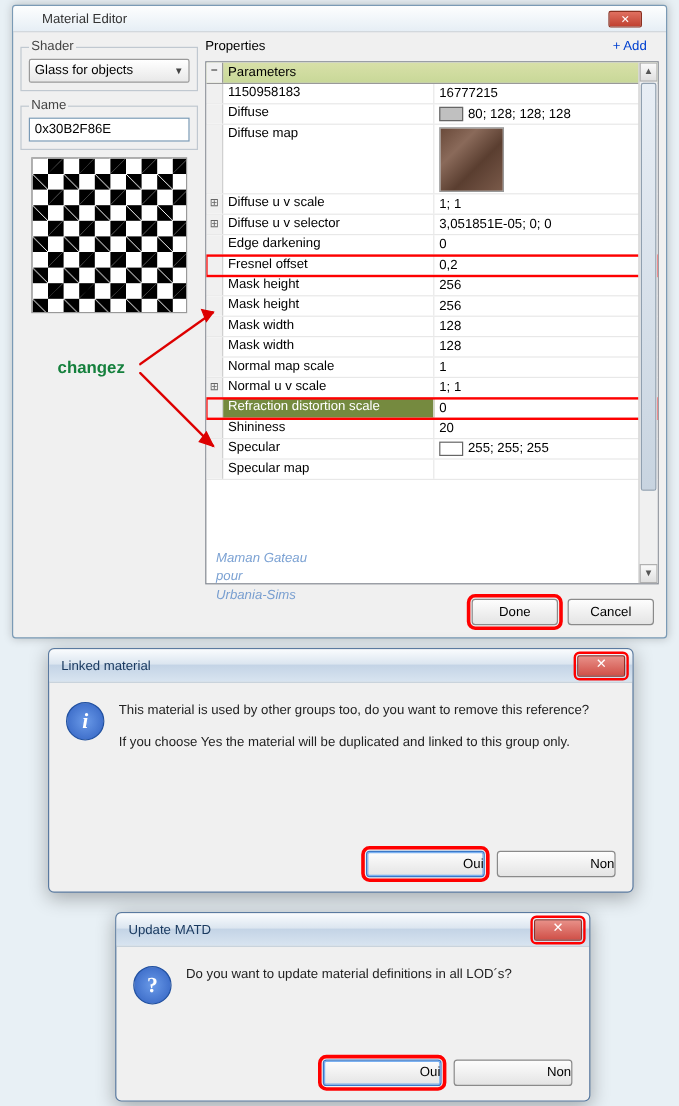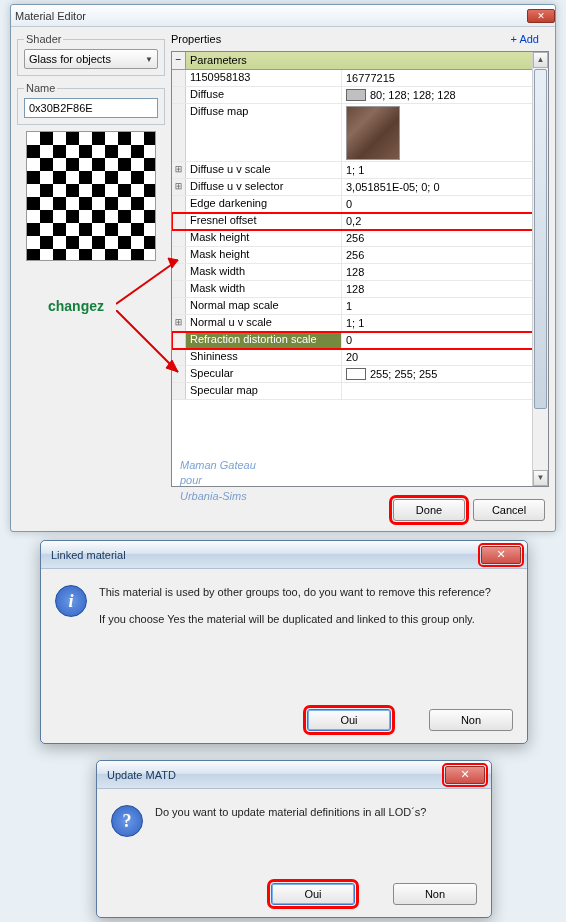--- a/index.html
+++ b/index.html
@@ -1,20 +1,20 @@
 <!DOCTYPE html>
 <html><head>
 <meta charset="utf-8">
 <style>
 * { box-sizing: border-box; margin: 0; padding: 0; font-family: "Segoe UI", Tahoma, sans-serif; font-size: 11px; }
 body { background: #e8f0f5; width: 566px; height: 922px; position: relative; overflow: hidden; }
 
 
 .win1 { position: absolute; left: 10px; top: 4px; width: 546px; height: 528px; background: #f0f0f0; border: 1px solid #7a9ab5; border-radius: 3px; box-shadow: 0 0 8px rgba(0,0,0,0.2); }
-.titlebar { height: 22px; background: linear-gradient(#fdfefe, #e6eef5); border-bottom: 1px solid #c0c8d0; display: flex; align-items: center; padding: 0 0; border-radius: 3px 3px 0 0; }
+.titlebar { height: 22px; background: linear-gradient(#fdfefe, #e6eef5); border-bottom: 1px solid #c0c8d0; display: flex; align-items: center; padding: 0 20px; border-radius: 3px 3px 0 0; }
 .titlebar .t { flex: 1; padding-left: 4px; color: #333; }
 .closebtn { width: 28px; height: 14px; background: linear-gradient(#e07060,#c04030); border: 1px solid #8b3020; border-radius: 2px; color: #fff; font-size: 9px; text-align: center; line-height: 12px; }
 
 .body1 { padding: 6px; display: flex; gap: 6px; height: calc(100% - 22px); position: relative; }
 .left { width: 148px; }
 .right { flex: 1; position: relative; }
 
 fieldset { border: 1px solid #c0c8d0; padding: 4px 6px 6px; margin-bottom: 6px; }
 legend { color: #444; padding: 0 2px; }
 
@@ -36,21 +36,21 @@
 
 .addlink { position: absolute; right: 10px; top: 0; color: #0040d0; }
 
 .propgrid { position: absolute; left: 0; top: 18px; right: 0; bottom: 38px; border: 1px solid #828790; background: #fff; overflow: hidden; }
 .pg-head { height: 18px; background: linear-gradient(#d8e0a8,#c8d898); border-bottom: 1px solid #999; display: flex; }
 .pg-head .toggle { width: 14px; text-align: center; border-right: 1px solid #999; background: #f0f0f0; line-height: 16px; font-size: 10px; }
 .pg-head .lbl { padding-left: 4px; font-weight: normal; line-height: 16px; flex: 1; }
 
 .row { display: flex; height: 17px; border-bottom: 1px solid #e8e8e8; }
 .row .gutter { width: 14px; background: #f0f0f0; border-right: 1px solid #d0d0d0; text-align: center; font-size: 9px; line-height: 15px; color: #666; }
-.row .k { width: 156px; padding-left: 4px; line-height: 15px; border-right: 1px solid #e8e8e8; white-space: nowrap; overflow: hidden; }
+.row .k { width: 176px; padding-left: 4px; line-height: 15px; border-right: 1px solid #e8e8e8; white-space: nowrap; overflow: hidden; }
 .row .v { flex: 1; padding-left: 4px; line-height: 15px; display: flex; align-items: center; gap: 4px; }
 .row.tall { height: 58px; }
 .row.tall .v img, .texswatch { width: 54px; height: 54px; background: linear-gradient(135deg,#6a4a3a,#8a6a5a 30%,#5a3e30 60%,#7a5a4a); border: 1px solid #999; }
 .colorswatch { width: 20px; height: 12px; border: 1px solid #666; display: inline-block; }
 
 .row.hl-red { outline: 2px solid #f00; outline-offset: -1px; }
 .row.selected .k { background: #758a3f; color: #fff; }
 
 .btnrow { position: absolute; right: 4px; bottom: 4px; display: flex; gap: 8px; }
 .btn { min-width: 72px; height: 22px; background: linear-gradient(#fdfdfd,#e4e4e4); border: 1px solid #8a8a8a; border-radius: 3px; text-align: center; line-height: 20px; }
@@ -73,21 +73,21 @@
 .dlg3 { left: 96px; top: 760px; width: 396px; height: 158px; }
 .dlg-title { height: 28px; background: linear-gradient(#fafcfe 0%,#dce6f0 45%,#c4d4e6 50%,#d8e4f0 100%); border-radius: 5px 5px 0 0; display: flex; align-items: center; padding: 0 6px 0 10px; border-bottom: 1px solid #b0c0d0; }
 .dlg-title .t { flex: 1; color: #1a3a60; }
 .dlg-close { width: 40px; height: 18px; background: linear-gradient(#e89088,#d05048); border: 1px solid #903028; border-radius: 2px; color: #fff; text-align: center; line-height: 15px; font-size: 11px; outline: 2px solid #f00; outline-offset: 1px; }
 .dlg-body { padding: 16px 14px 10px; display: flex; gap: 12px; }
 .dlg-icon { width: 32px; height: 32px; border-radius: 50%; flex-shrink: 0; display: flex; align-items: center; justify-content: center; font-size: 18px; font-weight: bold; color: #fff; font-family: Georgia, serif; }
 .icon-info { background: radial-gradient(#6a9ae8,#3060c0); border: 1px solid #2050a0; font-style: italic; }
 .icon-q { background: radial-gradient(#6a9ae8,#3060c0); border: 1px solid #2050a0; }
 .dlg-text p { margin-bottom: 12px; line-height: 1.4; color: #222; }
 .dlg-btns { position: absolute; right: 14px; bottom: 12px; display: flex; gap: 10px; }
-.dbtn { width: 84px; height: 22px; background: linear-gradient(#fdfdfd,#e4e4e4); border: 1px solid #8a8a8a; border-radius: 3px; text-align: center; line-height: 20px; margin-left: 28px; }
+.dbtn { width: 99px; height: 22px; background: linear-gradient(#fdfdfd,#e4e4e4); border: 1px solid #8a8a8a; border-radius: 3px; text-align: right; line-height: 20px; }
 .dbtn.focus { border: 1px solid #3a78c8; box-shadow: inset 0 0 0 1px #7ab0f0; }
 .dbtn.hl { outline: 3px solid #f00; outline-offset: 1px; }
 </style>
 </head>
 <body>
 
 <div class="win1">
   <div class="titlebar">
     <span class="t">Material Editor</span>
     <div class="closebtn">✕</div>

